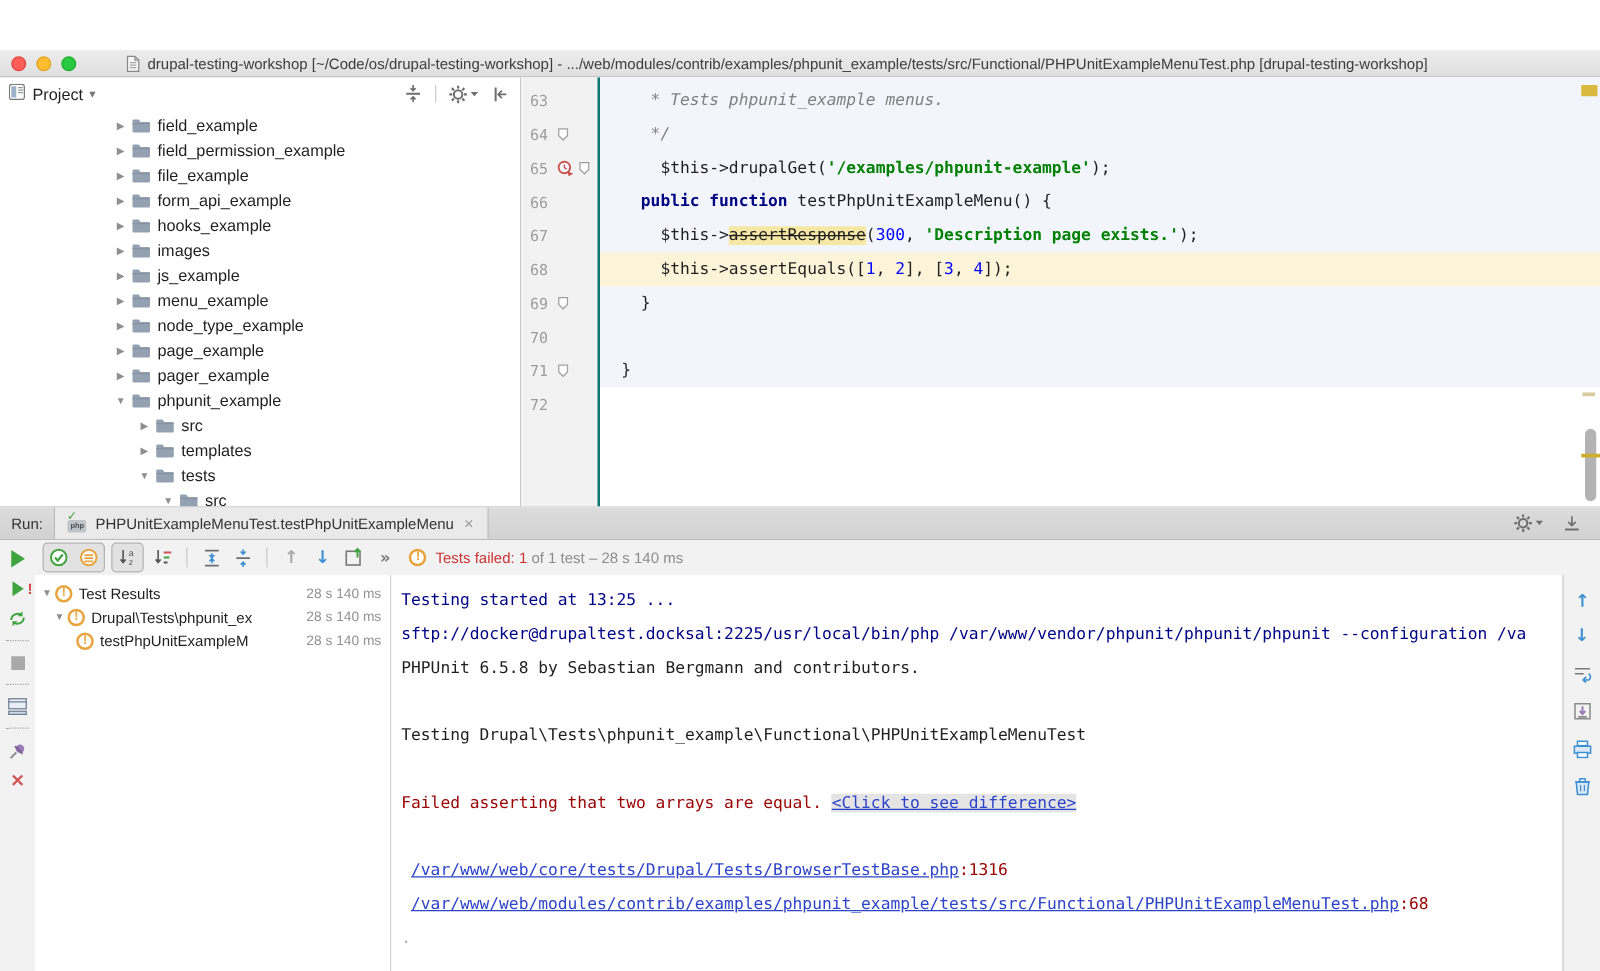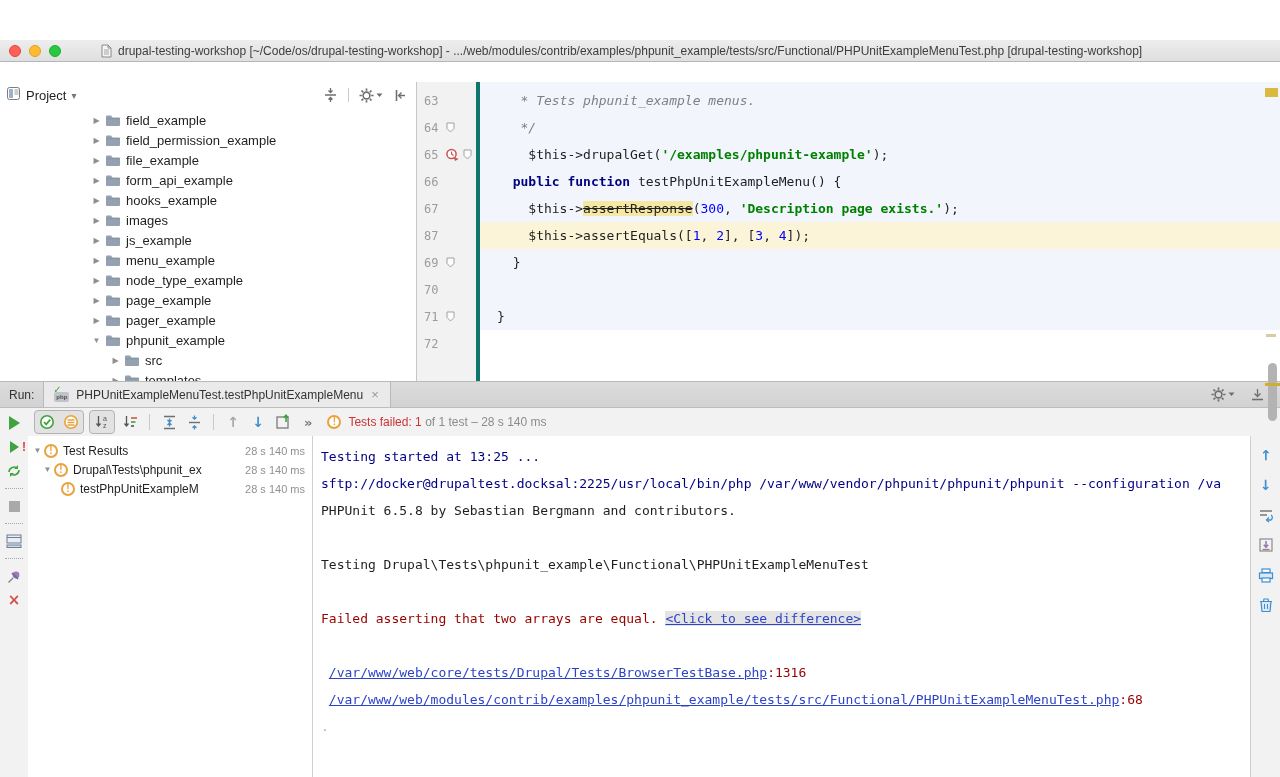--- a/index.html
+++ b/index.html
@@ -12,41 +12,41 @@
               border-bottom:1px solid #b6b6b6; display:flex; align-items:center;margin-top:40px; }
   .traffic { display:flex; gap:8px; padding:0 10px 0 9px; }
   .tl { width:12px; height:12px; border-radius:50%; }
   .tl.red{ background:#ff5f57; border:1px solid #e0443e; }
   .tl.yel{ background:#febc2e; border:1px solid #dea123; }
   .tl.grn{ background:#28c840; border:1px solid #1dad2b; }
   .doc-icon { margin:0 6px 0 30px; display:inline-flex; }
   .title-text { font-size:12px; color:#3d3d3d; white-space:nowrap; overflow:hidden; }
 
   
-  .main { display:flex; height:300px; border-bottom:1px solid #b9b9b9;margin-top:20px; }
+  .main { display:flex; height:344px; border-bottom:1px solid #b9b9b9; }
 
   
   .project-panel { width:417px; min-width:417px; background:#fff;
                    border-right:1px solid #c6c6c6; display:flex; flex-direction:column; }
   .pp-header { height:26px; display:flex; align-items:center; padding:0 10px 0 7px;
                font-size:13px; color:#1f1f1f; }
   .pp-header .caret { color:#777; font-size:10px; margin-left:5px; }
   .pp-title { margin-left:6px; }
   .pp-sp { flex:1; }
   .hbtn { display:inline-flex; align-items:center; margin-left:10px; }
   .hsep { width:1px; height:14px; background:#ccc; margin-left:10px; }
   .pp-tree { flex:1; overflow:hidden; padding-top:2px; }
   .tree-row { height:20px; display:flex; align-items:center; font-size:13px; white-space:nowrap; }
   .chev { width:13px; font-size:8px; color:#8f8f8f; text-align:center; flex:none; }
   .folder { flex:none; margin:0 5px 0 2px; display:inline-flex; }
   .tree-label { color:#1f1f1f; }
 
   
   .editor { flex:1; display:flex; position:relative; background:#fff; min-width:0; }
-  .gutter { width:63px; min-width:63px; background:#f2f2f2; border-right:4px solid #0f766e;
+  .gutter { width:63px; min-width:63px; background:#f2f2f2; border-right:2px solid #0f766e;
             padding-top:5px; }
   .gutter-row { height:27px; display:flex; align-items:center;
                 font:12px "DejaVu Sans Mono", monospace; color:#9c9c9c; }
   .g-num { width:26px; padding-left:7px; }
   .g-icon { width:17px; display:flex; justify-content:center; }
   .g-fold { width:15px; display:flex; justify-content:center; }
   .code { flex:1; padding-top:5px; font:13px "DejaVu Sans Mono", monospace; overflow:hidden;
           background:linear-gradient(#f2f6fc,#f2f6fc) top left / 100% 248px no-repeat, #fff; }
   .code-line { height:27px; line-height:27px; white-space:pre; padding-left:17px; }
   .code-line.hl { background:#fcf4d8; }
@@ -386,21 +386,21 @@
   </div>
           <div class="gutter-row">
     <span class="g-num">66</span>
 
   </div>
           <div class="gutter-row">
     <span class="g-num">67</span>
 
   </div>
           <div class="gutter-row">
-    <span class="g-num">87</span>
+    <span class="g-num">68</span>
 
   </div>
           <div class="gutter-row">
     <span class="g-num">69</span>
 
     <span class="g-fold" style="display: flex;">
       <svg width="9" height="11" viewBox="0 0 9 11">
                 <path d="M1 1h7v5.5L4.5 10 1 6.5z" fill="#fdfdfd" stroke="#a0a0a0"></path>
               </svg>
     </span>

